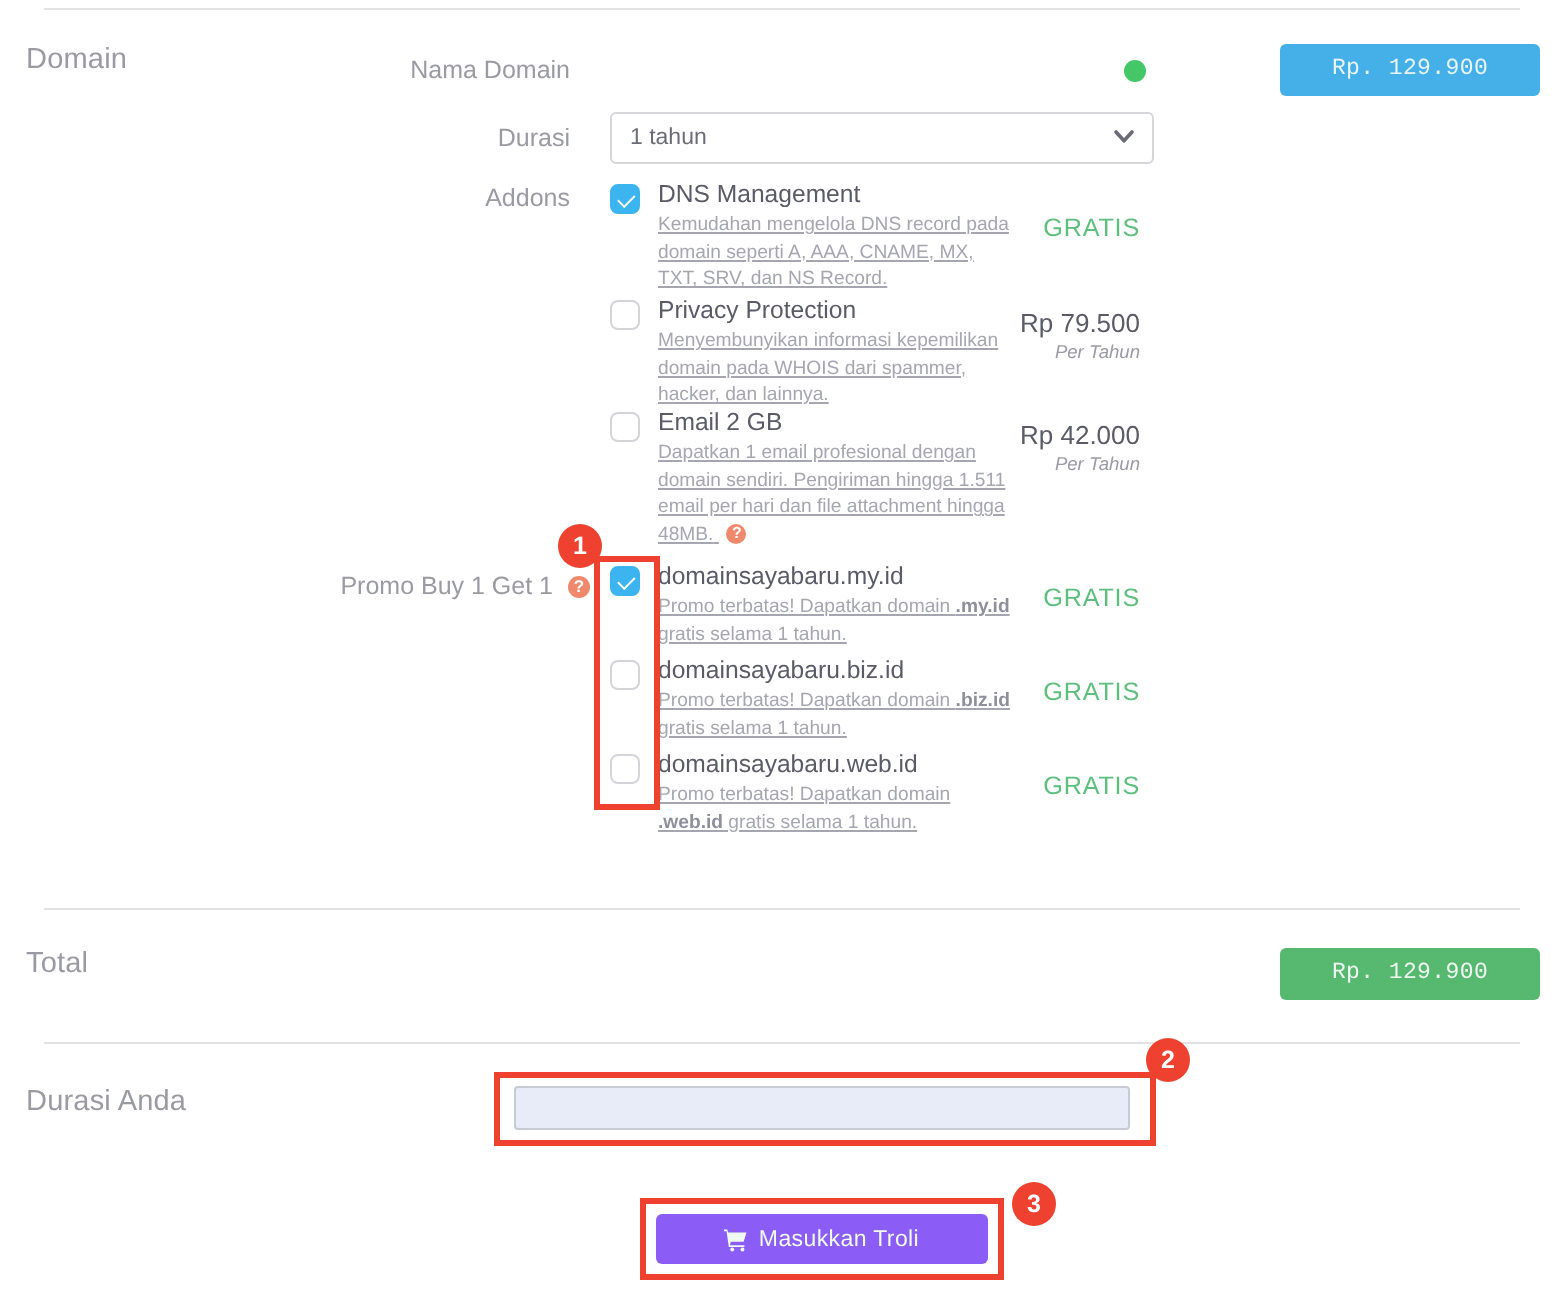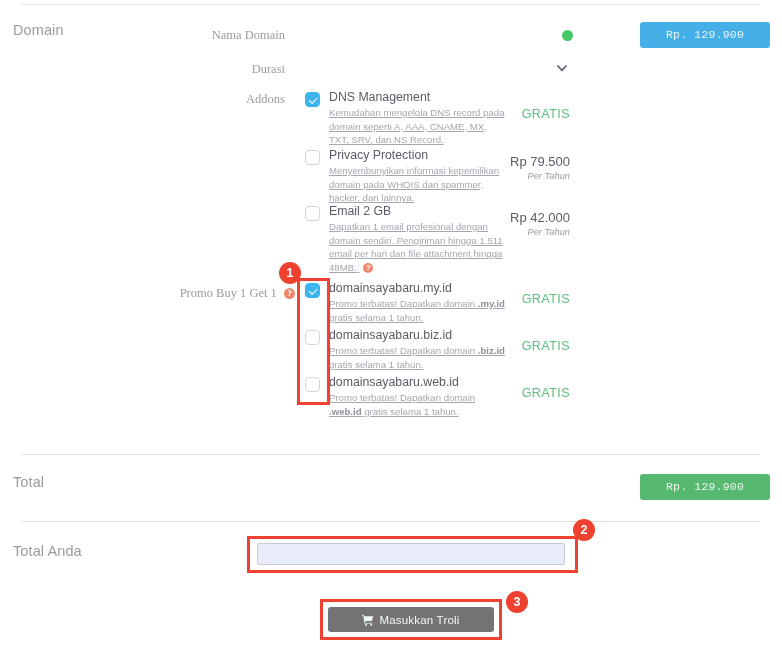--- a/index.html
+++ b/index.html
@@ -46,21 +46,20 @@
   #title-email  { top: 543px; }
 
   
   .field-label {
     position: absolute;
     right: 497px;            
     font-size: 12.5px;
     color: #9a9aa2;
     white-space: nowrap;
     text-align: right;
-    font-family: Liberation Serif, serif;
   }
   #label-nama-domain { top: 28px; }
   #label-durasi      { top: 62px; }
   #label-addons      { top: 92px; }
   #label-promo       { top: 286px; right: 487px; }
 
   
   .help-icon {
     display: inline-block;
     width: 11px; height: 11px;
@@ -205,21 +204,21 @@
     color: #55555f;
     padding: 0 7px;
     outline: none;
   }
 
   
   #btn-cart {
     position: absolute;
     left: 328px; top: 607px;
     width: 166px; height: 25px;
-    background: #737373;
+    background: #8b5cf6;
     border: none;
     border-radius: 3px;
     color: #f0faf2;
     font-family: "Liberation Sans", sans-serif;
     font-size: 11.5px;
     letter-spacing: .2px;
     cursor: pointer;
     display: flex;
     align-items: center;
     justify-content: center;
@@ -258,26 +257,27 @@
 <body>
 
 <div id="page">
 
   <div class="divider" id="divider-top"></div>
   <div class="divider" id="divider-total"></div>
   <div class="divider" id="divider-email"></div>
 
   <div class="section-title" id="title-domain">Domain</div>
   <div class="section-title" id="title-total">Total</div>
-  <div class="section-title" id="title-email">Total Anda</div>
+  <div class="section-title" id="title-email">Durasi Anda</div>
 
   <div class="field-label" id="label-nama-domain">Nama Domain</div>
   <div class="status-dot"></div>
 
   <div class="field-label" id="label-durasi">Durasi</div>
+  <select class="sel-input" id="select-durasi"><option value="1 tahun">1 tahun</option><option value="2 tahun">2 tahun</option><option value="3 tahun">3 tahun</option><option value="4 tahun">4 tahun</option><option value="5 tahun">5 tahun</option></select>
   <span class="select-caret">
     <svg width="12" height="12" viewBox="0 0 12 12">
       <path d="M2 4 L6 8.4 L10 4" fill="none" stroke="#6a6a76" stroke-width="1.8" stroke-linecap="round" stroke-linejoin="round"></path>
     </svg>
   </span>
 
   <button class="price-pill" id="pill-domain-price">Rp. 129.900</button>
   <button class="price-pill" id="pill-total-price">Rp. 129.900</button>
 
   <div class="field-label" id="label-addons">Addons</div>

